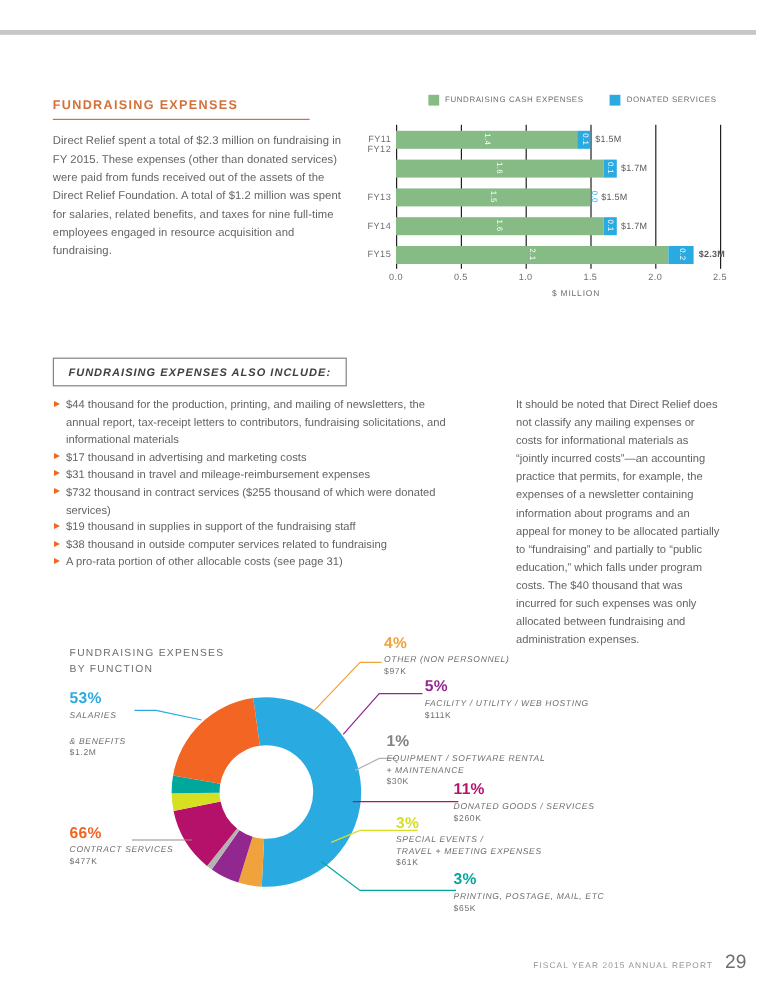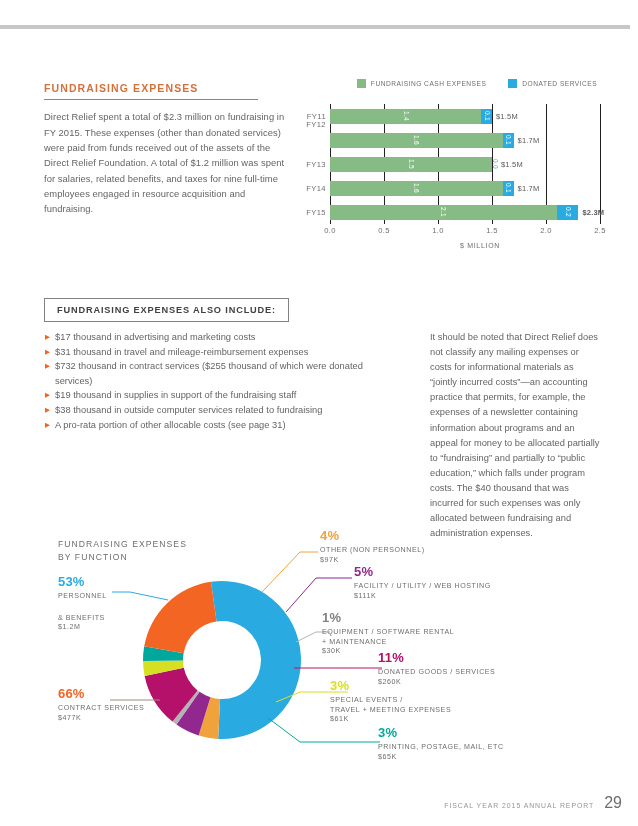--- a/index.html
+++ b/index.html
@@ -60,21 +60,21 @@
   .xtick { position: absolute; top: 0; font-size: 7.6px; color: #6d6e70;
            transform: translateX(-50%); letter-spacing: .3px; }
   .xtitle { position: absolute; left: 30px; right: 0; top: 138px;
             text-align: center; font-size: 7px; color: #6d6e70; letter-spacing: .7px; }
 
   
   .also-box {
     position: absolute; left: 44px; top: 298px;
     border: 1px solid #808285; padding: 6px 12px 6px 12px;
   }
-  .also-box-title { font-size: 9.2px; font-weight: bold; letter-spacing: .85px; color: #414042; }
+  .also-box-title { font-size: 9.2px; font-weight: bold; letter-spacing: .85px; color: #414042; font-style: italic; }
 
   .bullets { position: absolute; left: 44px; top: 330px; width: 340px; }
   .bullet { display: flex; font-size: 9.3px; line-height: 14.6px; color: #636466;
             margin-bottom: 0px; }
   .bullet .tri {
     color: #f26522; font-size: 6.5px; line-height: 14.6px; width: 11px;
     flex: 0 0 11px; padding-left: 1px;
   }
   .bullet .btext { flex: 1; letter-spacing: .02px; }
 
@@ -84,21 +84,21 @@
   
   .donut-wrap { position: absolute; left: 0; top: 520px; width: 638px; height: 280px; }
   .donut-title {
     position: absolute; left: 58px; top: 18px; font-size: 8.6px; color: #6d6e70;
     letter-spacing: 1.05px; line-height: 13px;
   }
   svg.donut { position: absolute; left: 0; top: 0; }
 
   .callout { position: absolute; }
   .callout .pct { font-size: 13px; font-weight: bold; letter-spacing: .2px; }
-  .callout .desc { font-size: 7.1px; color: #6d6e70; letter-spacing: .55px; line-height: 9.6px; margin-top: 3px; }
+  .callout .desc { font-size: 7.1px; color: #6d6e70; letter-spacing: .55px; line-height: 9.6px; margin-top: 3px; font-style: italic; }
   .callout .amt  { font-size: 7.1px; color: #6d6e70; letter-spacing: .55px; line-height: 9.6px; }
 
   
   .footer { position: absolute; right: 16px; bottom: 14px; display: flex;
             align-items: baseline; gap: 10px; }
   .footer-text { font-size: 6.9px; letter-spacing: .95px; color: #939598; }
   .footer-page { font-size: 16px; color: #6d6e70; }
 </style>
 </head>
 <body>
@@ -196,20 +196,24 @@
         </div>
       <div class="xtitle">$ MILLION</div>
     </div>
   </div>
 
   <div class="also-box">
     <div class="also-box-title">FUNDRAISING EXPENSES ALSO INCLUDE:</div>
   </div>
 
   <div class="bullets" id="bullets">
+      <div class="bullet">
+        <span class="tri">▶</span>
+        <span class="btext">$44 thousand for the production, printing, and mailing of newsletters, the annual report, tax-receipt letters to contributors, fundraising solicitations, and informational materials</span>
+      </div>
       <div class="bullet">
         <span class="tri">▶</span>
         <span class="btext">$17 thousand in advertising and marketing costs</span>
       </div>
       <div class="bullet">
         <span class="tri">▶</span>
         <span class="btext">$31 thousand in travel and mileage-reimbursement expenses</span>
       </div>
       <div class="bullet">
         <span class="tri">▶</span>
@@ -250,21 +254,21 @@
         <polyline points="296,122 316,112 330,112" fill="none" stroke="#b3b3b3" stroke-width="1"></polyline>
         <polyline points="294,148 330,148 382,148" fill="none" stroke="#b5106a" stroke-width="1"></polyline>
         <polyline points="276,182 300,172 348,172" fill="none" stroke="#d7df23" stroke-width="1"></polyline>
         <polyline points="268,198 300,222 380,222" fill="none" stroke="#00a79d" stroke-width="1"></polyline>
         <polyline points="160,180 128,180 110,180" fill="none" stroke="#9a8a82" stroke-width="1"></polyline>
         <polyline points="168,80 130,72 112,72" fill="none" stroke="#29abe2" stroke-width="1"></polyline>
       </svg>
     <div id="callouts">
         <div class="callout" style="left: 58px; top: 54px;">
           <div class="pct" style="color: rgb(41, 171, 226);">53%</div>
-          <div class="desc">PERSONNEL</div>
+          <div class="desc">SALARIES</div>
           <div class="desc" style="margin-top: 12px;">&amp; BENEFITS</div>
           <div class="amt">$1.2M</div>
         </div>
         <div class="callout" style="left: 320px; top: 8px;">
           <div class="pct" style="color: rgb(240, 162, 60);">4%</div>
           <div class="desc">OTHER (NON PERSONNEL)</div>
           <div class="amt">$97K</div>
         </div>
         <div class="callout" style="left: 354px; top: 44px;">
           <div class="pct" style="color: rgb(146, 39, 143);">5%</div>

